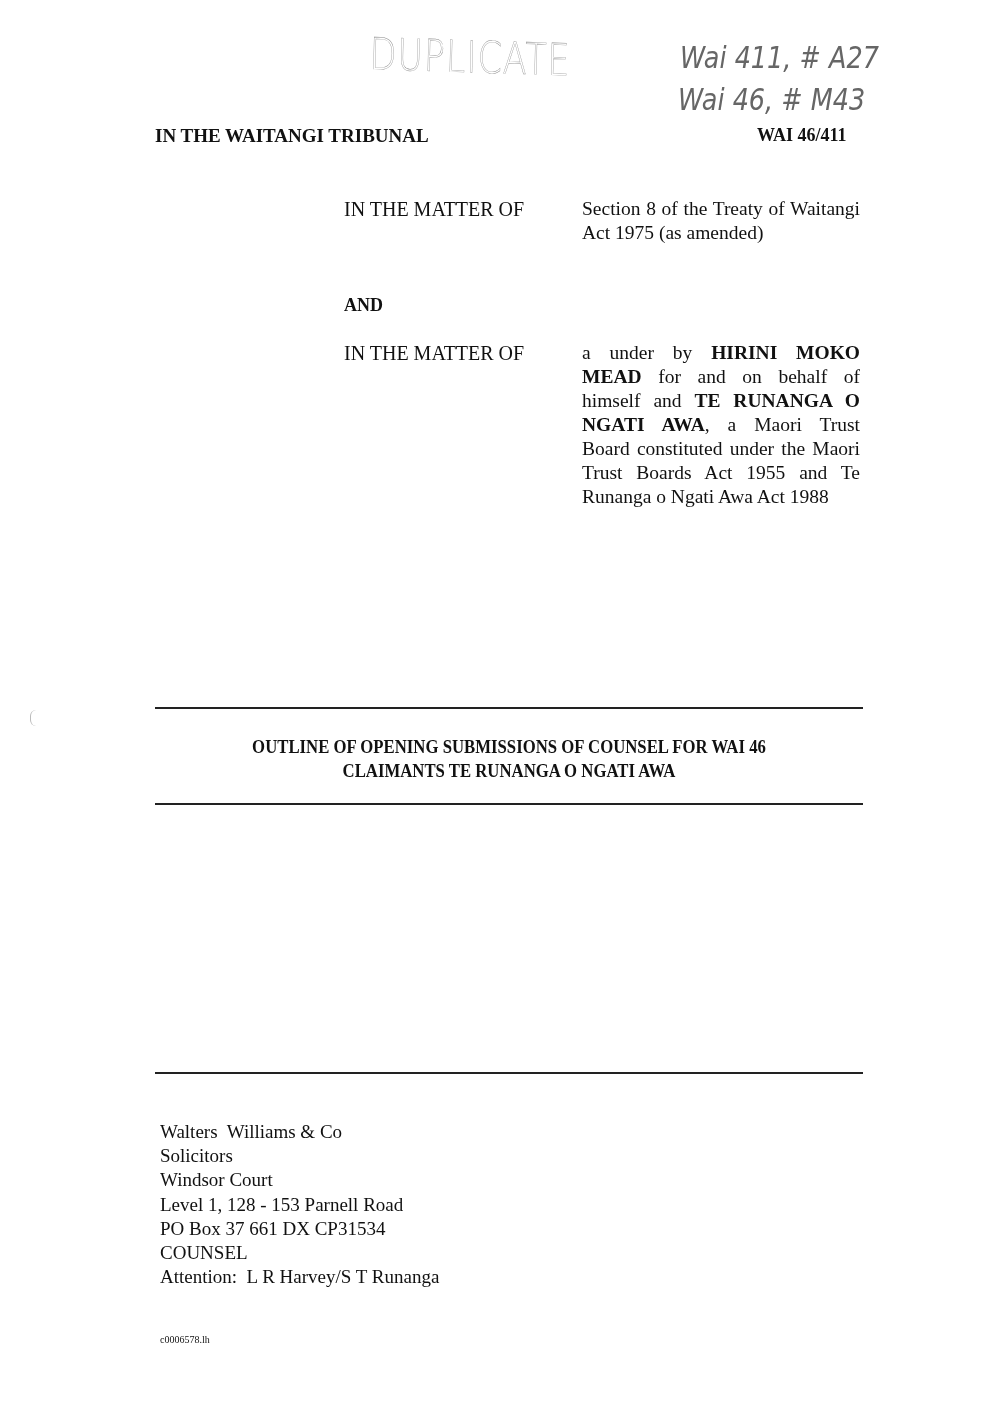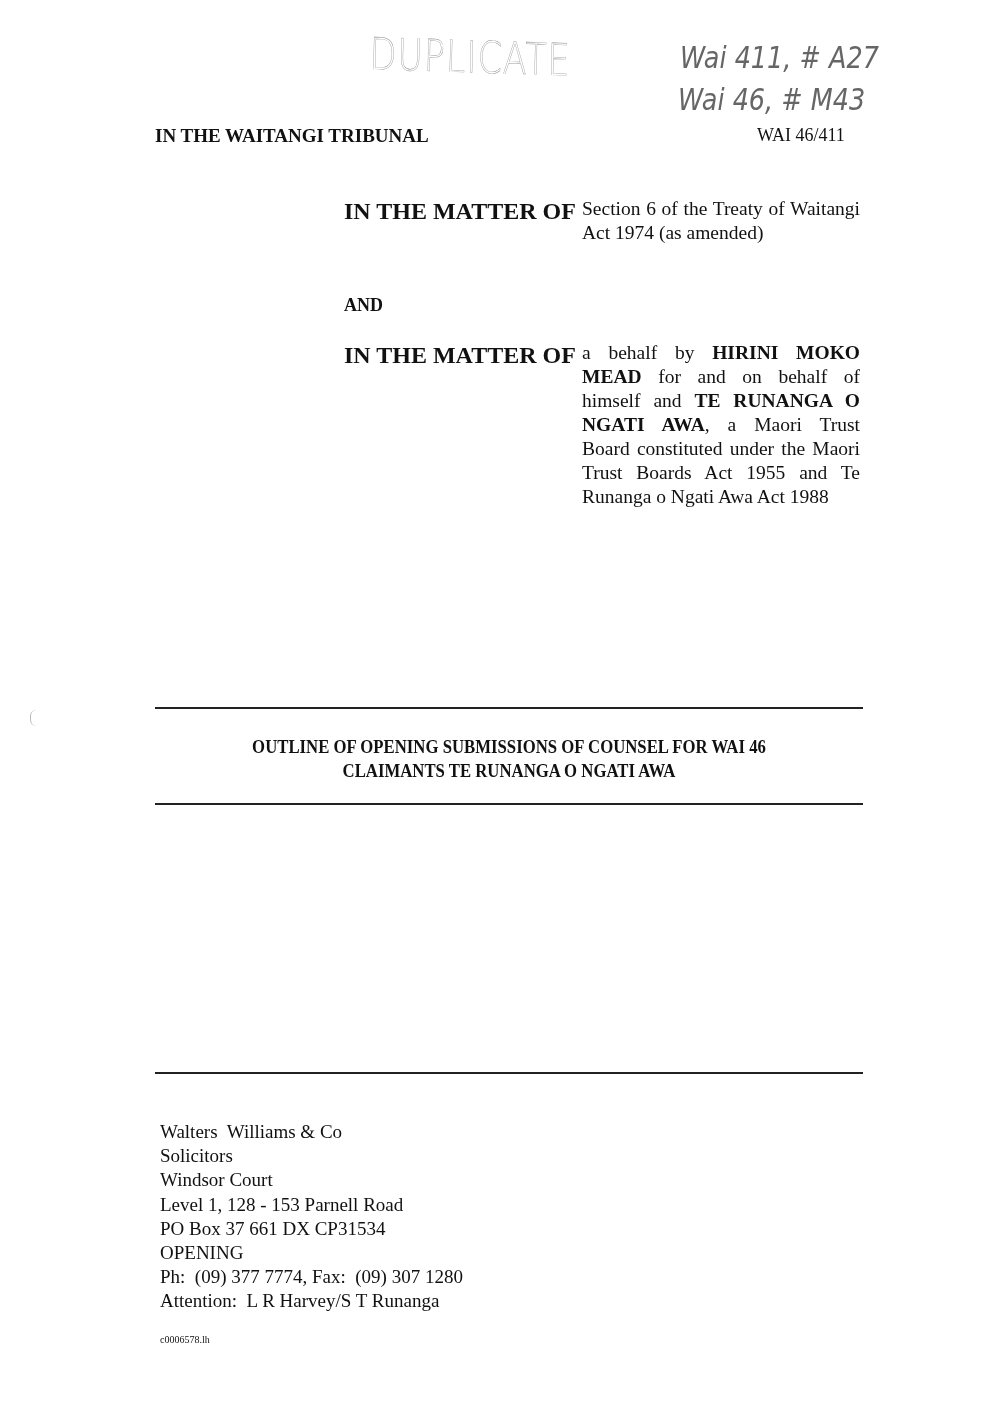--- a/index.html
+++ b/index.html
@@ -14,22 +14,22 @@
       transform-origin: left top; -webkit-text-stroke: 0.4px #888; color: transparent;
     }
     .handwrite {
       font-family: "DejaVu Sans", sans-serif; font-size: 30px; color: #666; font-style: italic;
       font-weight: 200; transform: scaleX(0.85); transform-origin: left top;
     }
     .hw1 { left: 680px; top: 40px; }
     .hw2 { left: 678px; top: 82px; }
     .bold { font-weight: bold; }
     .tribunal { left: 155px; top: 125px; font-size: 19px; font-weight: bold; }
-    .waino { left: 757px; top: 125px; font-size: 18px; font-weight: normal; text-align: center; }
-    .matter-label { font-size: 24px; font-weight: bold; }
+    .waino { left: 757px; top: 125px; font-size: 18px; font-weight: bold; text-align: center; }
+    .matter-label { font-size: 20px; font-weight: normal; }
     .m1 { left: 344px; top: 198px; }
     .and { left: 344px; top: 295px; font-size: 18px; font-weight: bold; }
     .m2 { left: 344px; top: 342px; }
     .matter-text {
       left: 582px; width: 278px; font-size: 19.5px; line-height: 24px; text-align: justify;
       text-align-last: left;
     }
     .mt1 { top: 197px; }
     .mt2 { top: 341px; }
     .rule { height: 2px; background: #222; }
@@ -51,39 +51,38 @@
 <body>
 
 <div class="abs stamp">DUPLICATE</div>
 <div class="abs handwrite hw1">Wai 411, # A27</div>
 <div class="abs handwrite hw2">Wai 46, # M43</div>
 
 <div class="abs tribunal">IN THE WAITANGI TRIBUNAL</div>
 <div class="abs waino">WAI 46/411</div>
 
 <div class="abs matter-label m1">IN THE MATTER OF</div>
-<div class="abs matter-text mt1">Section 6 of the Treaty of Waitangi Act 1974 (as amended)</div>
+<div class="abs matter-text mt1">Section 8 of the Treaty of Waitangi Act 1975 (as amended)</div>
 
 <div class="abs and">AND</div>
 
 <div class="abs matter-label m2">IN THE MATTER OF</div>
-<div class="abs matter-text mt2"><span>a behalf by </span><span class="bold">HIRINI MOKO MEAD</span><span> for and on behalf of himself and </span><span class="bold">TE RUNANGA O NGATI AWA</span><span>, a Maori Trust Board constituted under the Maori Trust Boards Act 1955 and Te Runanga o Ngati Awa Act 1988</span></div>
+<div class="abs matter-text mt2"><span>a under by </span><span class="bold">HIRINI MOKO MEAD</span><span> for and on behalf of himself and </span><span class="bold">TE RUNANGA O NGATI AWA</span><span>, a Maori Trust Board constituted under the Maori Trust Boards Act 1955 and Te Runanga o Ngati Awa Act 1988</span></div>
 
 <div class="abs margin-mark"></div>
 
 <div class="abs rule r1"></div>
 <div class="abs title t1">OUTLINE OF OPENING SUBMISSIONS OF COUNSEL FOR WAI 46</div>
 <div class="abs title t2">CLAIMANTS TE RUNANGA O NGATI AWA</div>
 <div class="abs rule r2"></div>
 
 <div class="abs rule r3"></div>
 <div class="abs address">
   <div>Walters  Williams &amp; Co</div>
   <div>Solicitors</div>
   <div>Windsor Court</div>
   <div>Level 1, 128 - 153 Parnell Road</div>
   <div>PO Box 37 661 DX CP31534</div>
-  <div>OPENING</div>
-  <div>Ph:  (09) 377 7774, Fax:  (09) 307 1280</div>
+  <div>COUNSEL</div>
   <div>Attention:  L R Harvey/S T Runanga</div>
 </div>
 
 <div class="abs fileref">c0006578.lh</div>
 
 </body></html>

